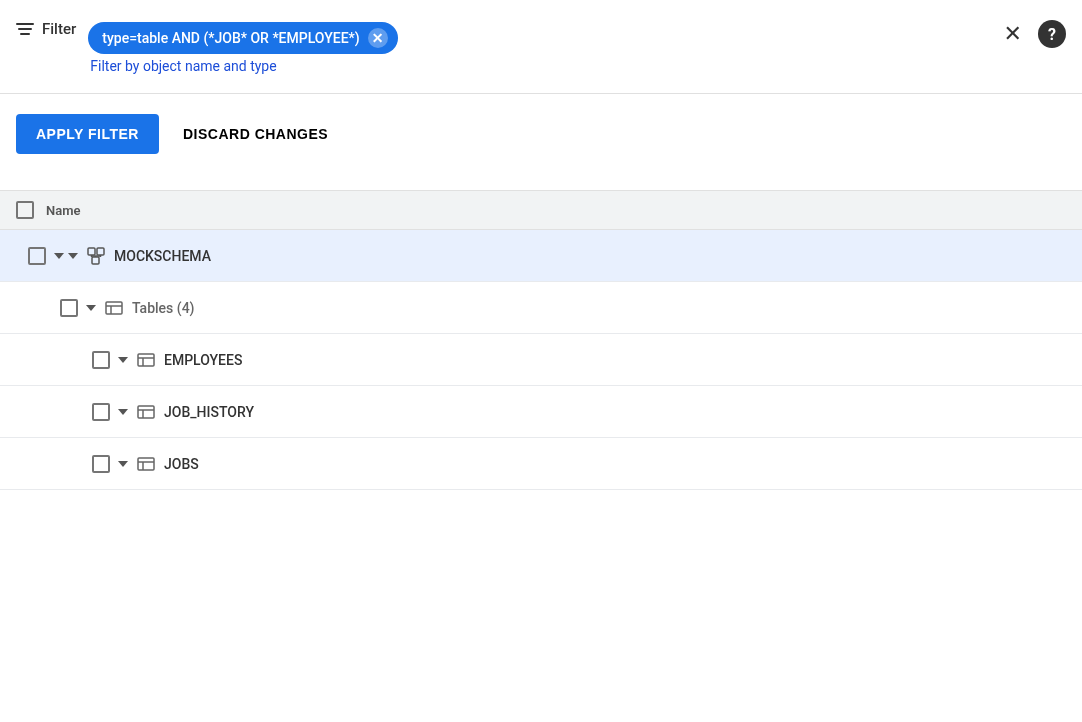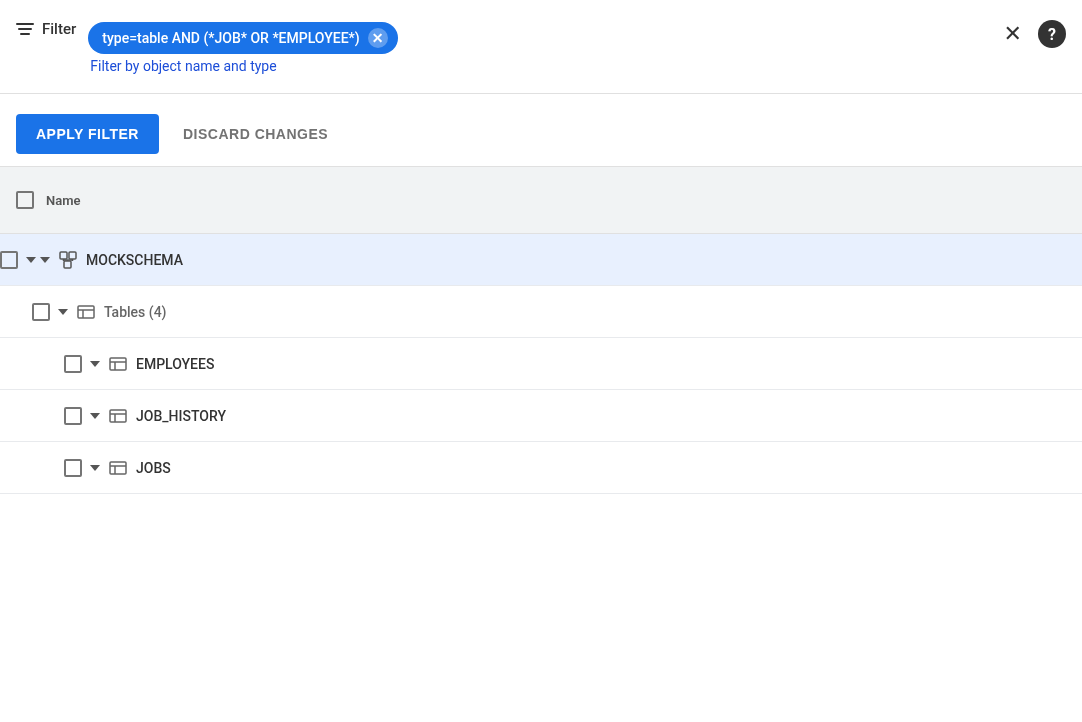--- a/index.html
+++ b/index.html
@@ -113,65 +113,65 @@
       align-items: center;
       justify-content: center;
       font-size: 16px;
       font-weight: bold;
       cursor: pointer;
     }
 
     .action-bar {
       display: flex;
       align-items: center;
-      padding: 20px 16px 12px 16px;
+      padding: 20px 16px 36px 16px;
       gap: 24px;
       border-bottom: 1px solid #e0e0e0;
     }
 
     .apply-btn {
       background: #1a73e8;
       color: #fff;
       border: none;
       border-radius: 4px;
       padding: 12px 20px;
       font-size: 14px;
       font-weight: 700;
       letter-spacing: 0.5px;
       cursor: pointer;
       text-transform: uppercase;
     }
 
     .discard-btn {
       background: none;
       border: none;
-      color: #737373;
+      color: #000000;
       font-size: 14px;
       font-weight: 700;
       letter-spacing: 0.5px;
       cursor: pointer;
       text-transform: uppercase;
     }
 
     .table-container {
       width: 100%;
     }
 
     .table-header {
       display: flex;
       align-items: center;
-      padding: 24px 16px;
+      padding: 10px 16px;
       background: #f1f3f4;
       border-bottom: 1px solid #e0e0e0;
     }
 
     .table-row {
       display: flex;
       align-items: center;
-      padding: 10px 0;
+      padding: 10px 28px;
       border-bottom: 1px solid #e8eaed;
       min-height: 52px;
     }
 
     .table-row.highlighted {
       background: #e8f0fe;
     }
 
     .checkbox {
       width: 18px;

